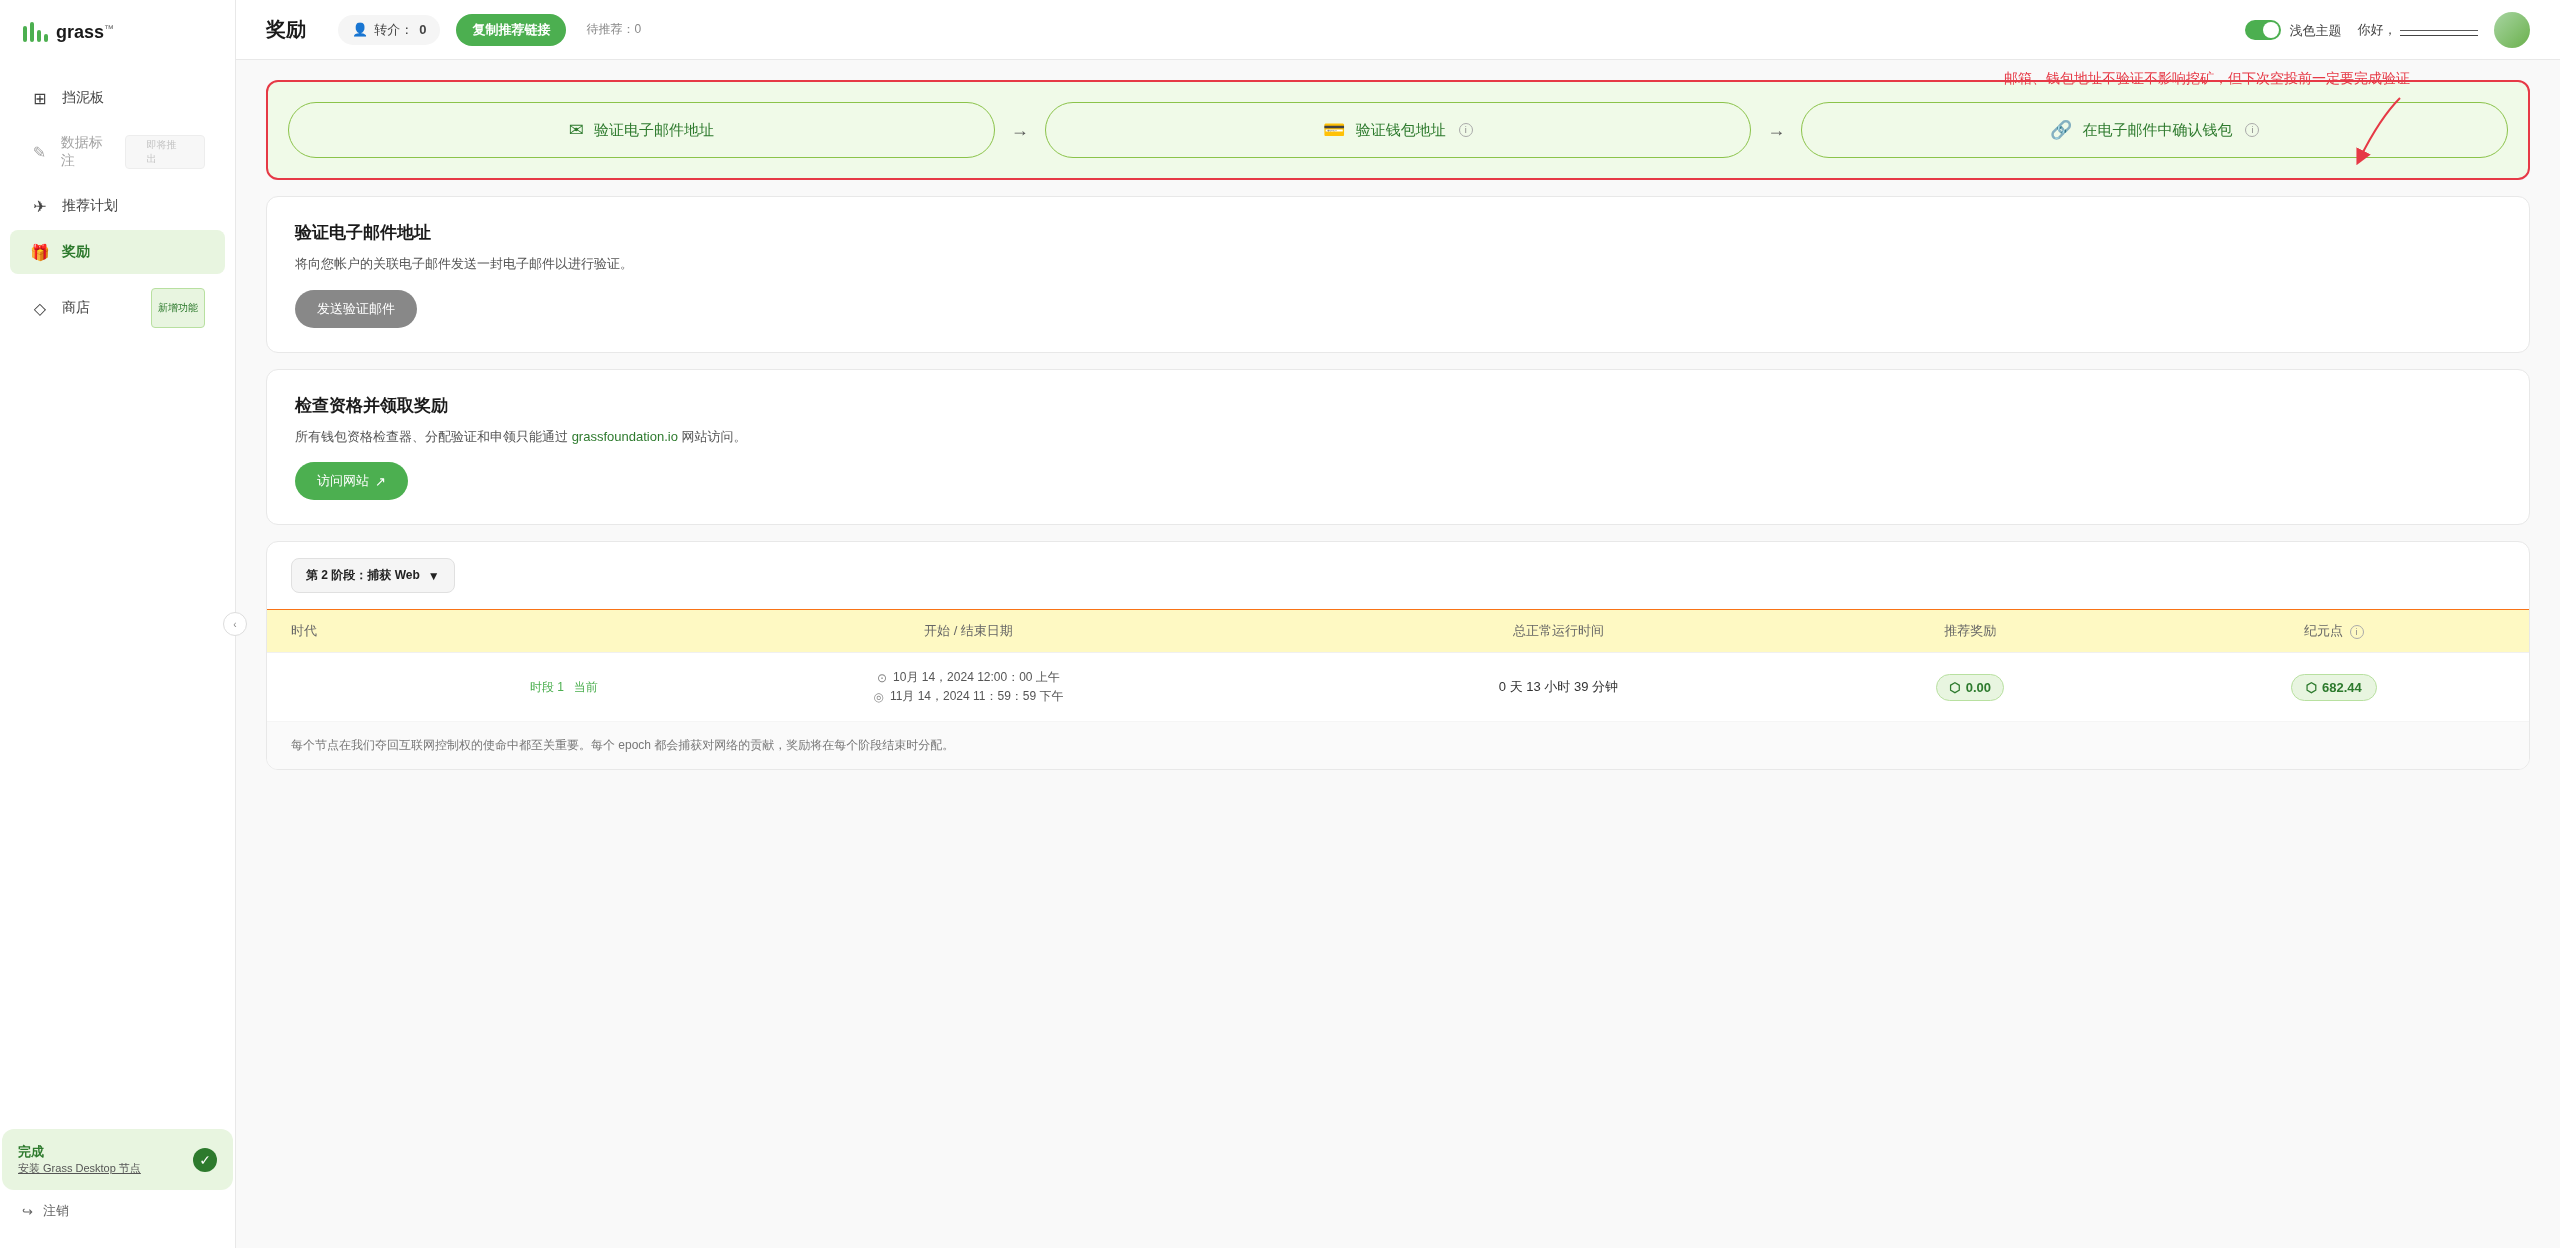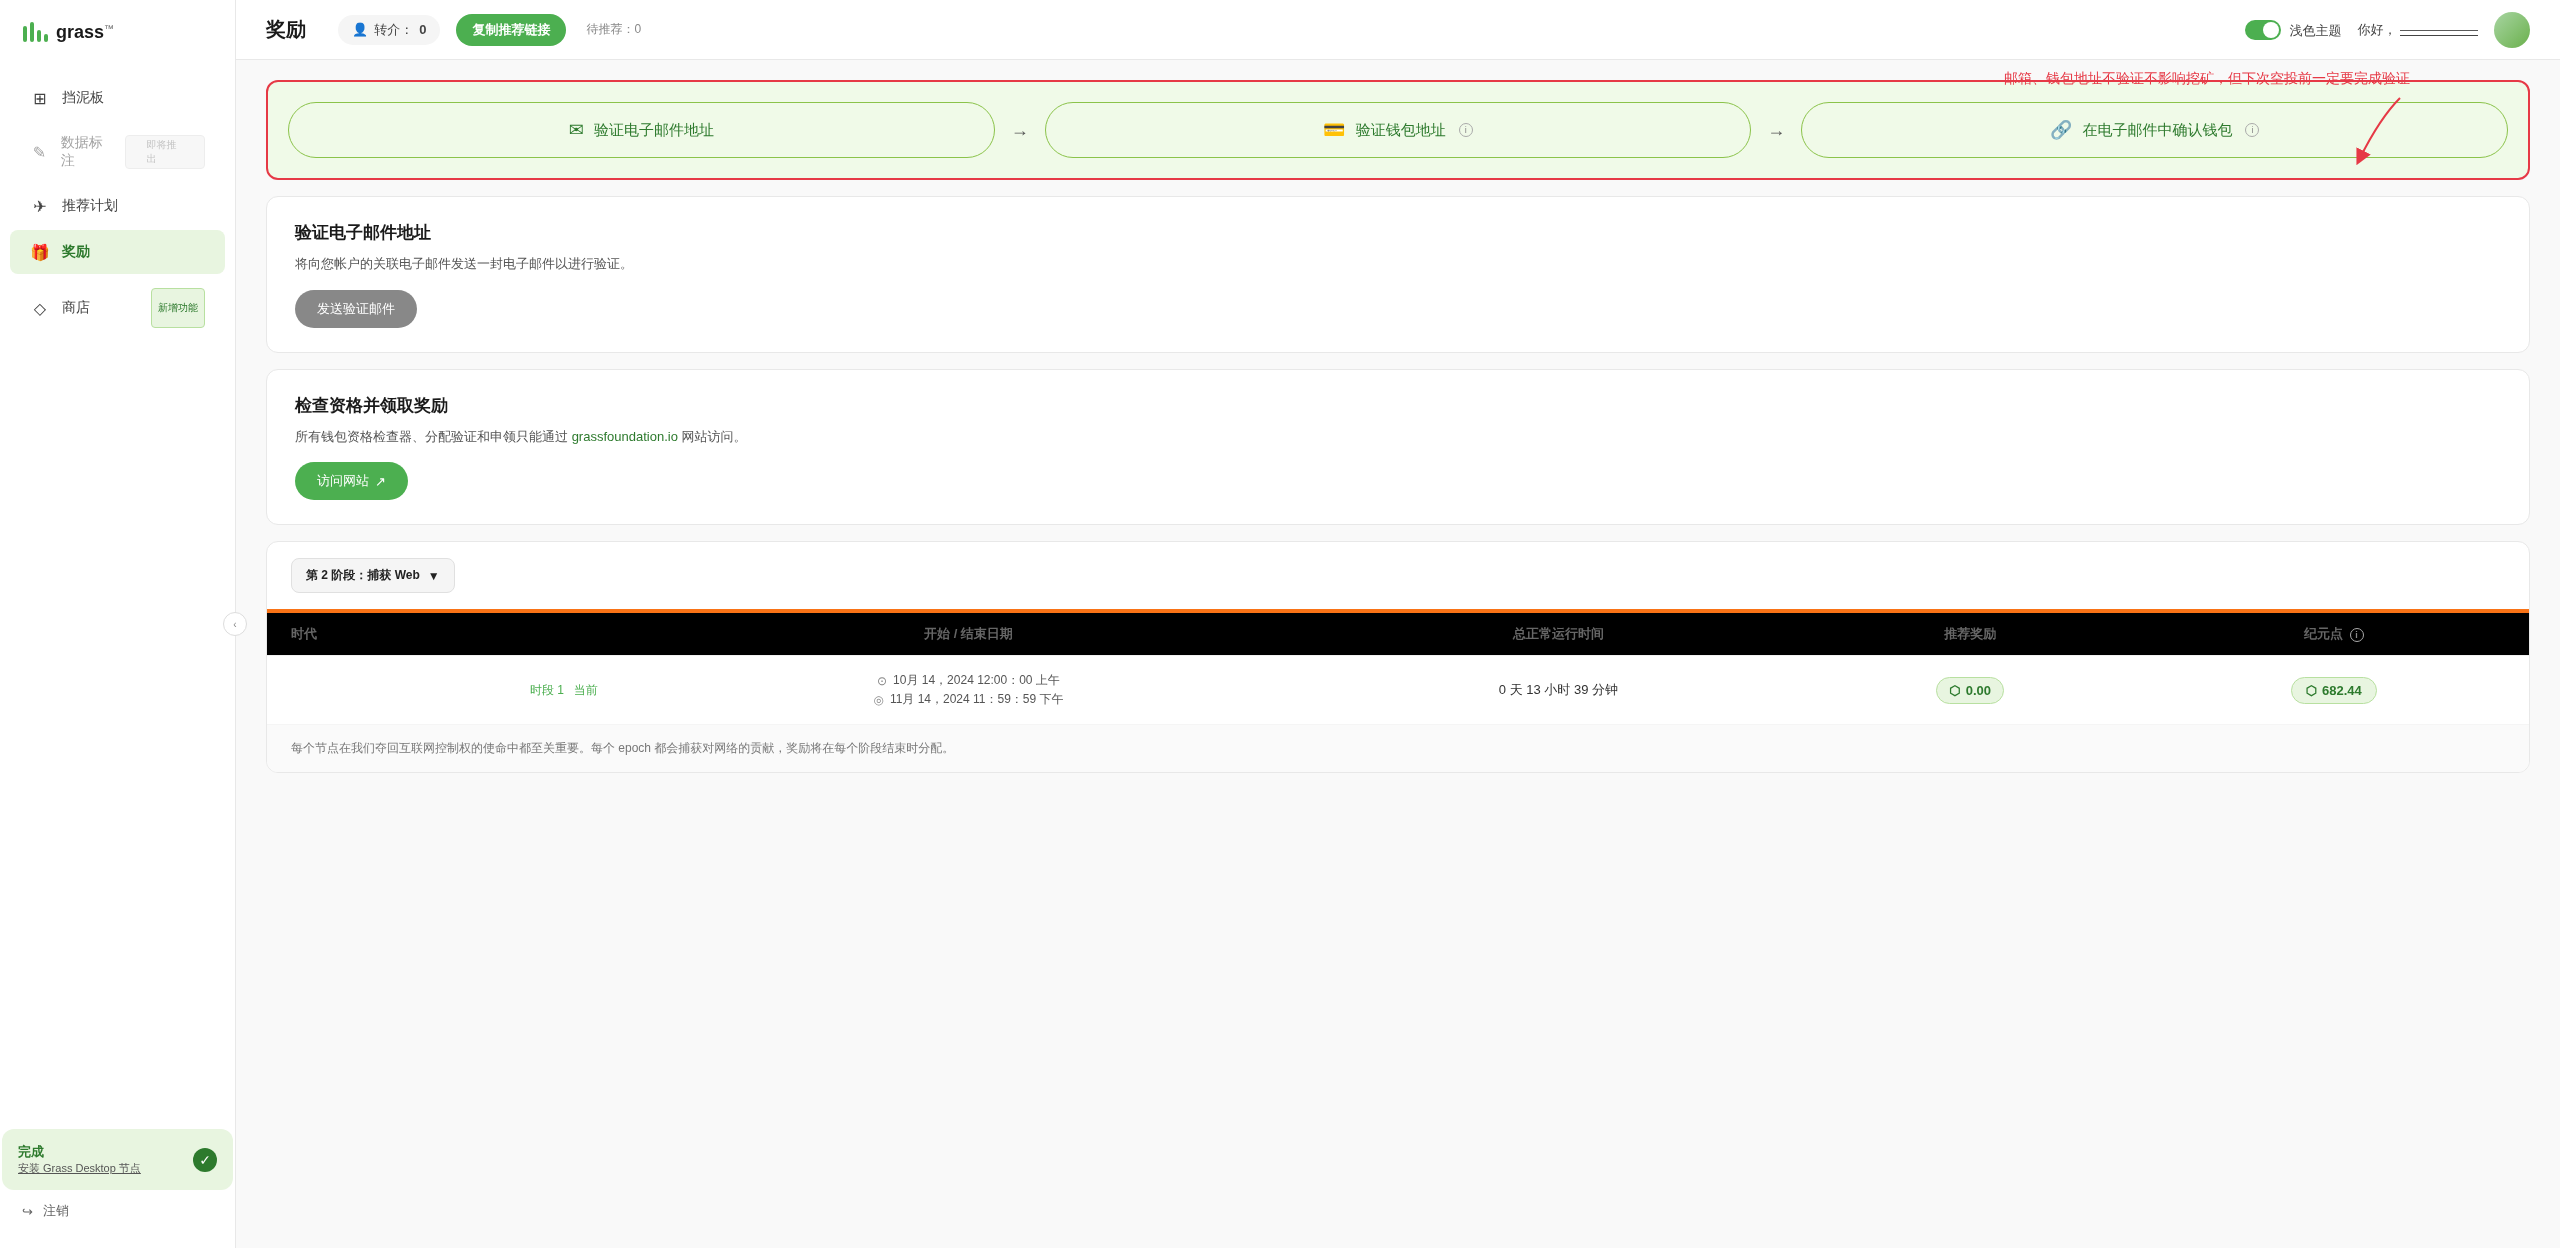--- a/index.html
+++ b/index.html
@@ -347,27 +347,27 @@
       font-weight: 600;
       color: #222;
     }
 
     
     .epoch-table {
       width: 100%;
       border-collapse: collapse;
     }
     .epoch-table th {
-      background: #000000;
+      background: #fef9c3;
       padding: 12px 24px;
       text-align: center;
       font-size: 13px;
       color: #666;
-      font-weight: 700;
-      border-top: 4px solid #f97316;
+      font-weight: 400;
+      border-top: 1px solid #f97316;
       border-bottom: 1px solid #f0f0f0;
     }
     .epoch-table th:first-child { text-align: left; }
     .epoch-table td {
       padding: 14px 24px;
       text-align: center;
       font-size: 13px;
       color: #333;
       border-bottom: 1px solid #f5f5f5;
     }

